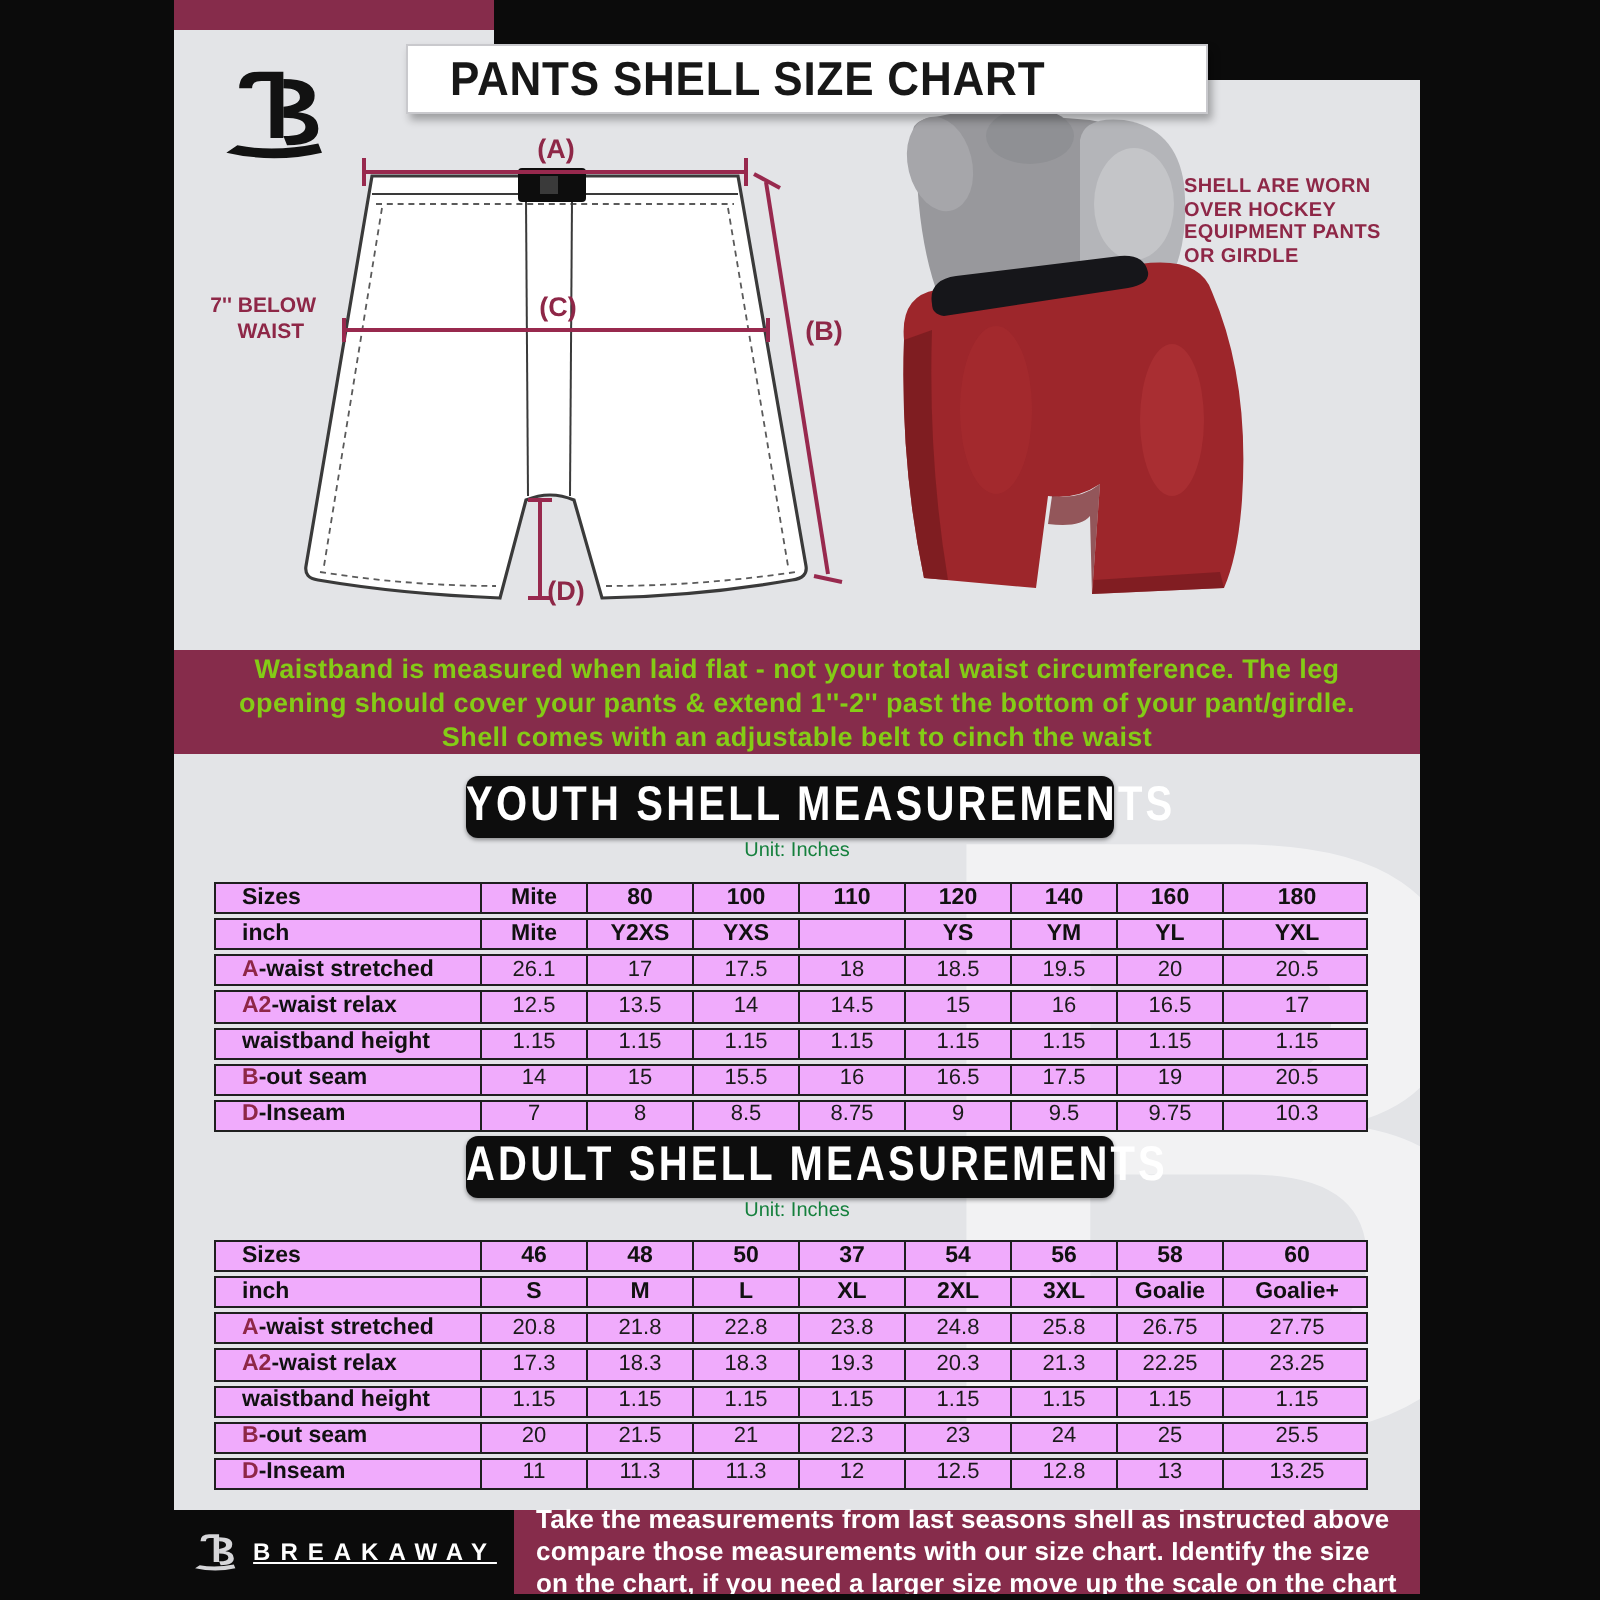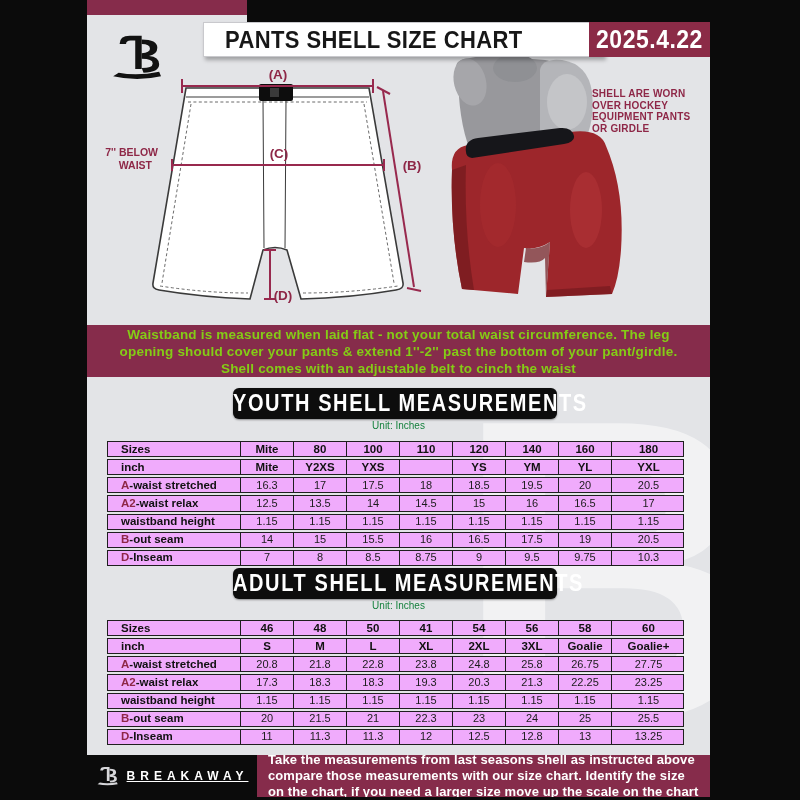--- a/index.html
+++ b/index.html
@@ -79,23 +79,20 @@
     <svg class="logo" viewBox="0 0 62 50">
       <g fill="#121212">
         <path d="M22,2 q-11,0 -11,9 l7,0 q0,-4 5,-4 l5,0 0,31 7,0 0,-36 z"></path>
         <path d="M35,6 q17,0 17,9 q0,7 -9,9 q11,1 11,9 q0,9 -17,9 l-2,-5 q12,0 12,-5 q0,-5 -12,-5 l0,-6 q9,-1 9,-5 q0,-5 -9,-5 z"></path>
         <path d="M4,46 q26,6 52,0 l-2,-5 q-24,5 -44,1 z"></path>
       </g>
     </svg>
 
     <div class="title-bar">
       <span class="t">PANTS SHELL SIZE CHART</span>
-    </div>
-    <div class="date-badge">
-      <span class="t">2025.4.22</span>
     </div>
 
     <svg class="fig-svg" viewBox="87 0 623 330">
 
       <g>
         <path d="M186,88 L369,88 L403,283 Q404,289 396,290 Q350,298 301,299 L287,250 Q275,245 263,250 L250,299 Q200,297 159,290 Q152,289 153,283 Z" fill="#ffffff" stroke="#3a3a3a" stroke-width="1.6"></path>
         <line x1="186" y1="97" x2="369" y2="97" stroke="#3a3a3a" stroke-width="1.1"></line>
         <g stroke="#5a5a5a" stroke-width="0.9" stroke-dasharray="3,2.4" fill="none">
           <line x1="188" y1="102" x2="367" y2="102"></line>
           <line x1="191" y1="104" x2="162" y2="283"></line>
@@ -183,21 +180,21 @@
           <div class="cell">Y2XS</div>
           <div class="cell">YXS</div>
           <div class="cell"></div>
           <div class="cell">YS</div>
           <div class="cell">YM</div>
           <div class="cell">YL</div>
           <div class="cell">YXL</div>
         </div>
         <div class="t-row">
           <div class="cell label"><span class="prefix">A</span>-waist stretched</div>
-          <div class="cell">16.3</div>
+          <div class="cell">26.1</div>
           <div class="cell">17</div>
           <div class="cell">17.5</div>
           <div class="cell">18</div>
           <div class="cell">18.5</div>
           <div class="cell">19.5</div>
           <div class="cell">20</div>
           <div class="cell">20.5</div>
         </div>
         <div class="t-row">
           <div class="cell label"><span class="prefix">A2</span>-waist relax</div>
@@ -248,21 +245,21 @@
     <div class="sec-head" style="top:568px;">
       <span class="t">ADULT SHELL MEASUREMENTS</span>
     </div>
     <div class="unit" style="top:600px;">Unit: Inches</div>
     <div class="s-table" style="top:620px;">
         <div class="t-row hdr">
           <div class="cell label">Sizes</div>
           <div class="cell">46</div>
           <div class="cell">48</div>
           <div class="cell">50</div>
-          <div class="cell">41</div>
+          <div class="cell">37</div>
           <div class="cell">54</div>
           <div class="cell">56</div>
           <div class="cell">58</div>
           <div class="cell">60</div>
         </div>
         <div class="t-row hdr">
           <div class="cell label">inch</div>
           <div class="cell">S</div>
           <div class="cell">M</div>
           <div class="cell">L</div>

